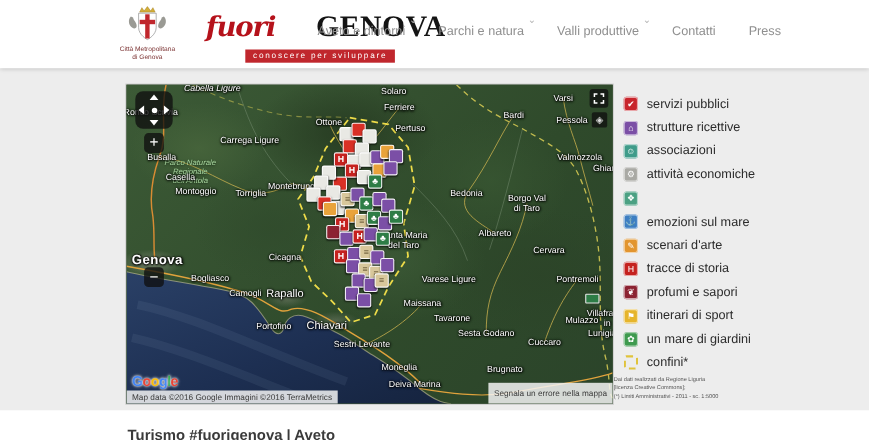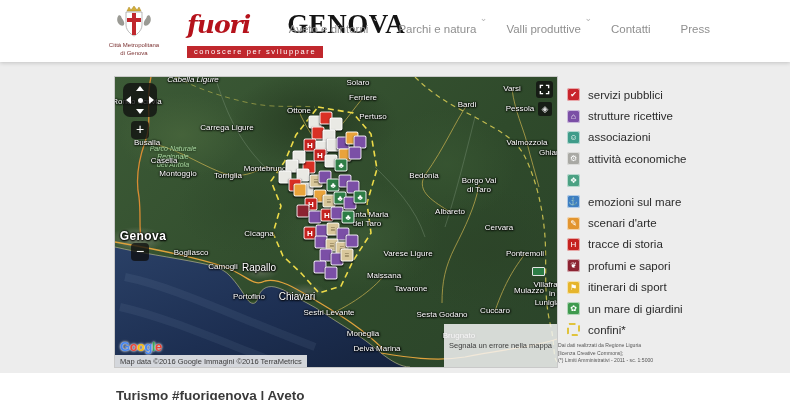--- a/index.html
+++ b/index.html
@@ -12,21 +12,21 @@
   .brand{position:absolute;left:103px;top:5px;display:flex;align-items:flex-start;}
   .crest-block{width:62px;text-align:center;}
   .crest-block svg{display:block;margin:0 auto;}
   .org-name{font-size:6px;line-height:1.25;color:#7a3030;margin-top:1px;}
   .logo-text{margin-left:22px;margin-top:4px;}
   .logo-row{display:flex;align-items:center;gap:36px;}
   .logo-fuori{font-family:"DejaVu Serif",serif;font-style:italic;font-weight:bold;
               font-size:25px;color:#b5121b;letter-spacing:-1px;margin-right:1px;}
   .logo-genova{font-family:"Liberation Serif",serif;font-weight:bold;font-size:27px;
                color:#141414;letter-spacing:.5px;}
-  .logo-tagline{display:inline-block;margin-top:-3px;background:#c0272d;
+  .logo-tagline{display:inline-block;margin-left:36px;margin-top:-3px;background:#c0272d;
                 color:#fff;font-size:7.5px;letter-spacing:1.6px;padding:1.5px 7px;}
   .main-nav{position:absolute;right:80px;top:23px;display:flex;gap:30px;list-style:none;
             margin:0;padding:0;}
   .main-nav li{position:relative;font-size:11.5px;color:#8f8f8f;cursor:pointer;}
   .main-nav .ddm{display:none;}
   .main-nav li.dd .ddm{display:block;position:absolute;top:-10px;right:-11px;
                        font-size:9px;color:#b5b5b5;}
 
   
   .band{position:absolute;left:0;top:62px;width:790px;height:311px;background:#ededed;}
@@ -81,21 +81,21 @@
           background:rgba(15,15,15,.78);color:#ddd;font-size:9px;line-height:14px;
           text-align:center;cursor:pointer;}
 
   .glogo{position:absolute;left:5px;bottom:13px;font-size:13px;font-weight:bold;
          letter-spacing:-.5px;cursor:pointer;
          text-shadow:0 0 2px rgba(255,255,255,.95),0 0 3px rgba(255,255,255,.8);}
   .glogo span{color:var(--c);}
   .attr-left{position:absolute;left:0;bottom:0;background:rgba(245,245,245,.85);
              color:#3c3c3c;font-size:7.5px;padding:1.5px 5px;white-space:nowrap;}
   .attr-right{position:absolute;right:0;bottom:0;background:rgba(245,245,245,.85);
-              color:#3c3c3c;font-size:7.5px;padding:17px 5px;white-space:nowrap;cursor:pointer;}
+              color:#3c3c3c;font-size:7.5px;padding:5px 5px;white-space:nowrap;cursor:pointer;}
   .route-shield{position:absolute;width:11px;height:7px;background:#2d7d46;
                 border:1px solid #e6e6e6;border-radius:1px;}
 
   
   .legend{position:absolute;left:567px;top:84px;width:180px;}
   .legend ul{list-style:none;margin:0;padding:0;}
   .legend li{display:flex;align-items:center;height:21.4px;cursor:pointer;}
   .legend .swatch{width:13px;height:13px;border-radius:2.5px;background:var(--c,#999);
                   margin-right:8px;display:flex;align-items:center;justify-content:center;
                   color:#fff;font-size:8px;box-shadow:0 0 0 1px rgba(255,255,255,.6) inset;
@@ -231,21 +231,21 @@
         <div class="map-label" style="left: 134px; top: 220px;">Portofino</div>
         <div class="map-label" style="left: 182px; top: 220px; font-size: 10px;">Chiavari</div>
         <div class="map-label" style="left: 214px; top: 236px;">Sestri Levante</div>
         <div class="map-label" style="left: 248px; top: 257px;">Moneglia</div>
         <div class="map-label" style="left: 262px; top: 272px;">Deiva Marina</div>
         <div class="map-label" style="left: 293px; top: 177px;">Varese Ligure</div>
         <div class="map-label" style="left: 269px; top: 199px;">Maissana</div>
         <div class="map-label" style="left: 296px; top: 212px; text-align: center;">Tavarone</div>
         <div class="map-label" style="left: 252px; top: 142px;">Santa Maria
 del Taro</div>
-        <div class="map-label" style="left: 327px; top: 226px; margin-top: 12px;">Sesta Godano</div>
+        <div class="map-label" style="left: 327px; top: 226px;">Sesta Godano</div>
         <div class="map-label" style="left: 344px; top: 259px;">Brugnato</div>
         <div class="map-label" style="left: 380px; top: 234px;">Cuccaro</div>
         <div class="map-label" style="left: 414px; top: 214px;">Mulazzo</div>
         <div class="map-label" style="left: 437px; top: 217px;">Villafranca
 in Lunigiana</div>
         <div class="map-label" style="left: 410px; top: 177px;">Pontremoli</div>
         <div class="map-label" style="left: 384px; top: 151px;">Cervara</div>
         <div class="map-label" style="left: 335px; top: 135px;">Albareto</div>
         <div class="map-label" style="left: 364px; top: 108px;">Borgo Val
 di Taro</div>

